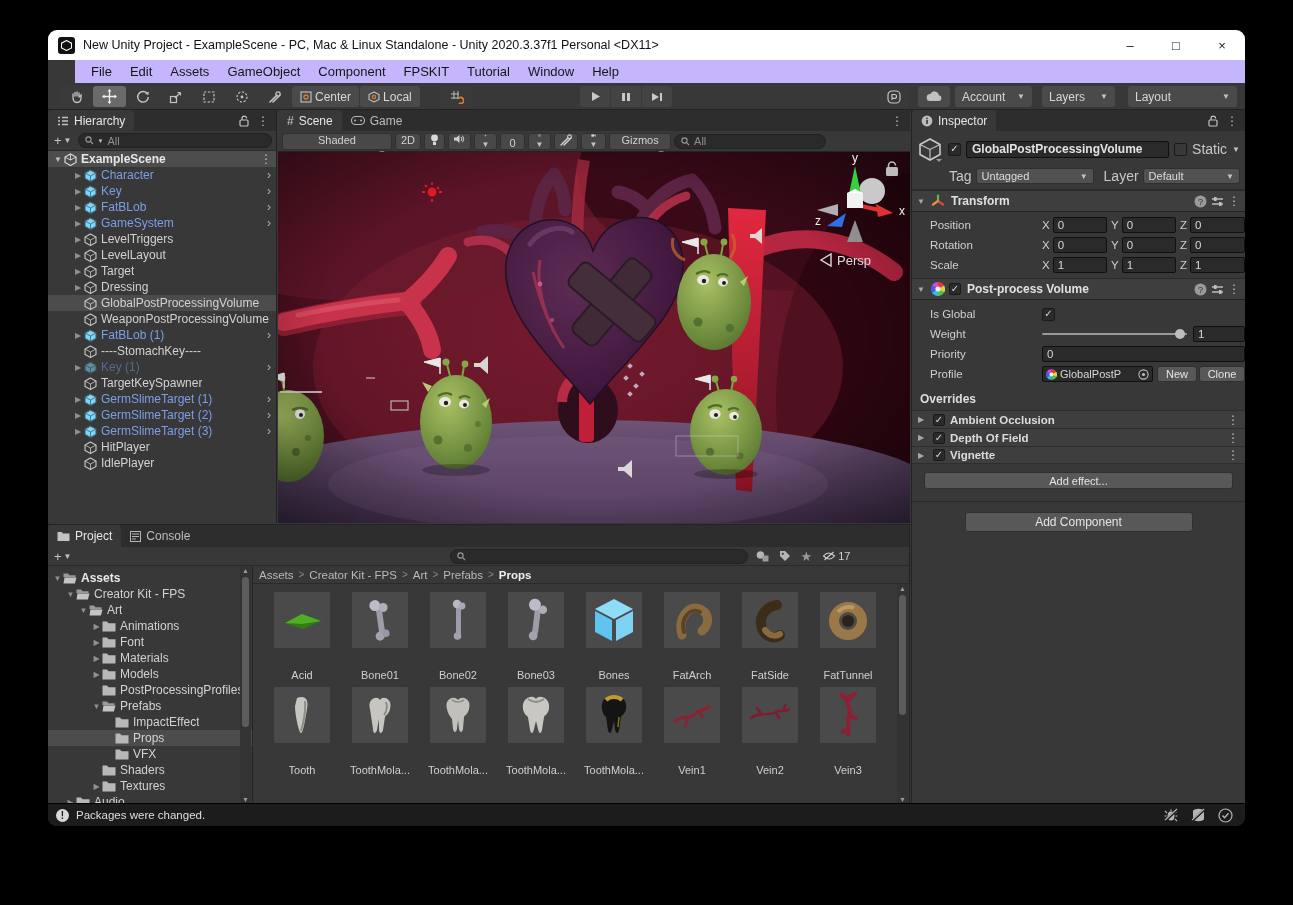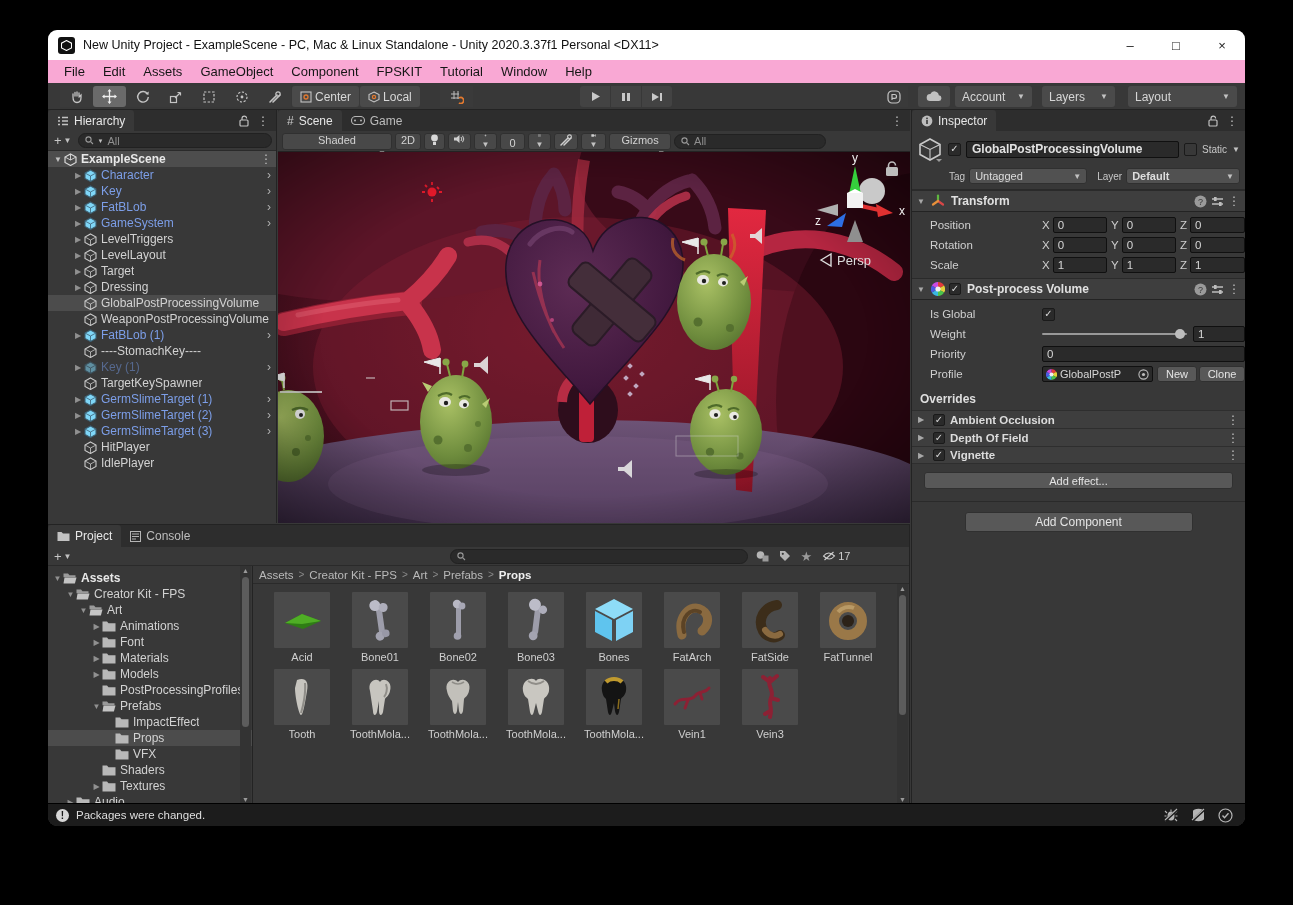--- a/index.html
+++ b/index.html
@@ -5,21 +5,21 @@
   * { box-sizing: border-box; margin: 0; padding: 0; }
   html,body { width:1293px; height:905px; background:#000; font-family:"Liberation Sans",sans-serif; overflow:hidden; }
   .window { position:absolute; left:48px; top:30px; width:1197px; height:796px; background:#383838; border-radius:9px; overflow:hidden; }
 
   
   .titlebar { height:30px; background:#fff; display:flex; align-items:center; }
   .app-icon { width:17px; height:17px; margin-left:10px; background:#111; border-radius:3px; display:flex; align-items:center; justify-content:center; }
   .title-text { margin-left:8px; font-size:12.5px; color:#111; }
   .win-controls { margin-left:auto; display:flex; height:100%; }
   .win-btn { width:46px; height:100%; display:flex; align-items:center; justify-content:center; font-size:13px; color:#222; }
-  .menubar { height:23px; background:#f9a8d4; display:flex; align-items:center; padding-left:7px; }
+  .menubar { height:23px; background:#c4b5fd; display:flex; align-items:center; padding-left:7px;margin-left:27px; }
   .menu-item { padding:0 9px; font-size:13px; color:#161616; line-height:23px; }
 
   
   .toolbar { position:relative; height:27px; background:#383838; border-bottom:1px solid #232323; }
   .tool-group { position:absolute; top:3px; display:flex; background:#3a3a3a; border-radius:0; }
   .tool-btn { width:33px; height:21px; display:flex; align-items:center; justify-content:center; border-radius:3px; }
   .tool-btn.active { background:#6a6a6a; }
   .pill-btn { height:21px; display:flex; align-items:center; gap:3px; padding:0 8px; background:#4a4a4a; border-radius:3px; color:#d8d8d8; font-size:12px; }
   .play-group { position:absolute; left:532px; top:3px; display:flex; gap:1px; }
   .play-btn { width:30px; height:21px; background:#434343; display:flex; align-items:center; justify-content:center; }
@@ -58,21 +58,21 @@
   .st-btn { height:17px; display:flex; align-items:center; gap:3px; background:#484848; border:1px solid #303030; border-radius:3px; padding:0 5px; color:#d2d2d2; font-size:11px;flex-direction:column; }
   .viewport { position:relative; width:632px; height:371px; overflow:hidden; background:#3a0c18; }
 
   
   #inspector { left:863px; top:80px; width:334px; height:693px; border-left:1px solid #232323; }
   .ins-head { padding:5px 5px 4px 5px; border-bottom:1px solid #2a2a2a; }
   .ins-head-row1 { display:flex; align-items:center; gap:5px; }
   .name-field { flex:1; height:17px; background:#2a2a2a; border:1px solid #101010; border-radius:2px; color:#e2e2e2; font-size:12px; font-weight:bold; display:flex; align-items:center; padding:0 5px; }
   .checkbox { width:13px; height:13px; background:#2a2a2a; border:1px solid #1a1a1a; border-radius:2px; display:flex; align-items:center; justify-content:center; color:#d8d8d8; font-size:10px; line-height:10px; }
   .ins-head-row2 { display:flex; align-items:center; gap:4px; margin:6px 0 1px 32px; }
-  .minilabel { font-size:10px; color:#c8c8c8; }
+  .minilabel { font-size:14px; color:#c8c8c8; }
   .dropdown { height:16px; background:#515151; border:1px solid #303030; border-radius:3px; color:#dddddd; font-size:11px; display:flex; align-items:center; gap:8px; padding:0 5px; }
   .comp-header { height:22px; background:#3e3e3e; border-top:1px solid #2a2a2a; border-bottom:1px solid #232323; display:flex; align-items:center; gap:4px; padding:0 5px; }
   .comp-title { font-size:12px; font-weight:bold; color:#e0e0e0; flex:1; margin-left:2px; }
   .foldout { font-size:8px; color:#a8a8a8; width:10px; }
   .ins-row { display:flex; align-items:center; height:20px; padding:0 0 0 18px; }
   .ins-label { width:112px; font-size:11.5px; color:#cfcfcf; flex-shrink:0; }
   .vec3 { display:flex; flex:1; gap:4px; }
   .axis { display:flex; align-items:center; gap:3px; flex:1; }
   .axis-l { font-size:11.5px; color:#cfcfcf; }
   .nfield { flex:1; height:16px; background:#2a2a2a; border:1px solid #101010; border-radius:2px; color:#d6d6d6; font-size:11.5px; display:flex; align-items:center; padding:0 4px; min-width:0; }
@@ -97,21 +97,21 @@
   .t-row.selected { background:#4c4c4c; }
   .t-exp { width:11px; font-size:8px; color:#909090; text-align:center; flex-shrink:0; }
   .t-ico { width:15px; height:11px; margin-right:3px; flex-shrink:0; display:flex; }
   .t-label { font-size:12px; color:#d2d2d2; overflow:hidden; }
   .t-row.bold .t-label { font-weight:bold; color:#e8e8e8; }
   .proj-right { flex:1; display:flex; flex-direction:column; position:relative; }
   .breadcrumb { height:18px; display:flex; align-items:center; padding:0 6px; gap:5px; border-bottom:1px solid #2a2a2a; font-size:11.5px; color:#b9b9b9; }
   .breadcrumb .sep { color:#8a8a8a; font-size:10px; }
   .breadcrumb .crumb:last-child { color:#efefef; font-weight:bold; }
   .asset-grid { flex:1; display:flex; flex-wrap:wrap; align-content:flex-start; padding:8px 2px 0 10px; gap:0; overflow:hidden; }
-  .asset { width:78px; margin-bottom:6px; display:flex; flex-direction:column; align-items:center; }
+  .asset { width:78px; margin-bottom:6px; display:flex; flex-direction:column; align-items:center;gap:18px; }
   .thumb { width:56px; height:56px; background:#4a4a4a; border-radius:1px; }
   .thumb svg { width:56px; height:56px; display:block; }
   .asset-label { margin-top:3px; max-width:74px; font-size:11px; color:#cfcfcf; white-space:nowrap; overflow:hidden; text-overflow:ellipsis; }
   .proj-bottom { height:18px; border-top:1px solid #2a2a2a; position:relative; }
   .zoom-slider { position:absolute; right:22px; top:8px; width:58px; height:2px; background:#6a6a6a; border-radius:1px; }
   .zoom-slider .thumb { position:absolute; left:26px; top:-4px; width:9px; height:9px; background:#9a9a9a; border-radius:50%; }
   .vscroll { position:absolute; right:1px; top:0; width:11px; bottom:0; background:#333; }
   .vscroll .vthumb { position:absolute; left:2px; right:2px; border-radius:4px; background:#5c5c5c; }
   .scroll-arrow { position:absolute; left:0; width:11px; text-align:center; font-size:7px; color:#9a9a9a; }
 
@@ -851,21 +851,21 @@
         <span class="minilabel">Static</span>
         <span class="caret">▼</span>
       </div>
       <div class="ins-head-row2">
         <span class="minilabel">Tag</span>
         <div class="dropdown" style="width:118px;">
             <span>Untagged</span>
             <span class="caret" style="margin-left:auto;">▼</span>
           </div>
         <span class="minilabel" style="margin-left:6px;">Layer</span>
-        <div class="dropdown" style="flex:1;font-weight:bold;">
+        <div class="dropdown" style="flex:1;">
             <span>Default</span>
             <span class="caret" style="margin-left:auto;">▼</span>
           </div>
       </div>
     </div>
 
     <div class="comp-header">
       <span class="foldout">▼</span>
       <svg width="14" height="14" viewBox="0 0 14 14">
           <g stroke-linecap="round" stroke-width="2.2">
@@ -1381,20 +1381,28 @@
       <div class="thumb">
                 <svg viewBox="0 0 56 56">
                   <path d="M11,35 C18,26 25,34 31,27 C35,21 41,25 45,19 M24,31 L21,39 M36,24 L38,30" stroke="#8c2134" stroke-width="3" fill="none" stroke-linecap="round"></path>
                 </svg>
               </div>
       <div class="asset-label">Vein1</div>
     </div>
             <div class="asset">
       <div class="thumb">
                 <svg viewBox="0 0 56 56">
+                  <path d="M9,31 C17,24 26,30 34,25 C39,22 44,26 47,22 M20,28 L15,21 M34,25 L37,31 M42,24 L43,18" stroke="#7d1e30" stroke-width="2.6" fill="none" stroke-linecap="round"></path>
+                </svg>
+              </div>
+      <div class="asset-label">Vein2</div>
+    </div>
+            <div class="asset">
+      <div class="thumb">
+                <svg viewBox="0 0 56 56">
                   <path d="M28,9 C24,17 33,21 29,29 C26,35 31,39 28,48 M28,13 L21,8 M28,13 L35,7 M29,29 L36,31 M28,42 L23,45" stroke="#8c2134" stroke-width="4" fill="none" stroke-linecap="round"></path>
                 </svg>
               </div>
       <div class="asset-label">Vein3</div>
     </div>
           </div>
         <div class="vscroll" style="top:18px; bottom:0;">
           <div class="scroll-arrow" style="top:1px;">▲</div>
           <div class="vthumb" style="top:11px; height:120px;"></div>
           <div class="scroll-arrow" style="bottom:1px;">▼</div>

